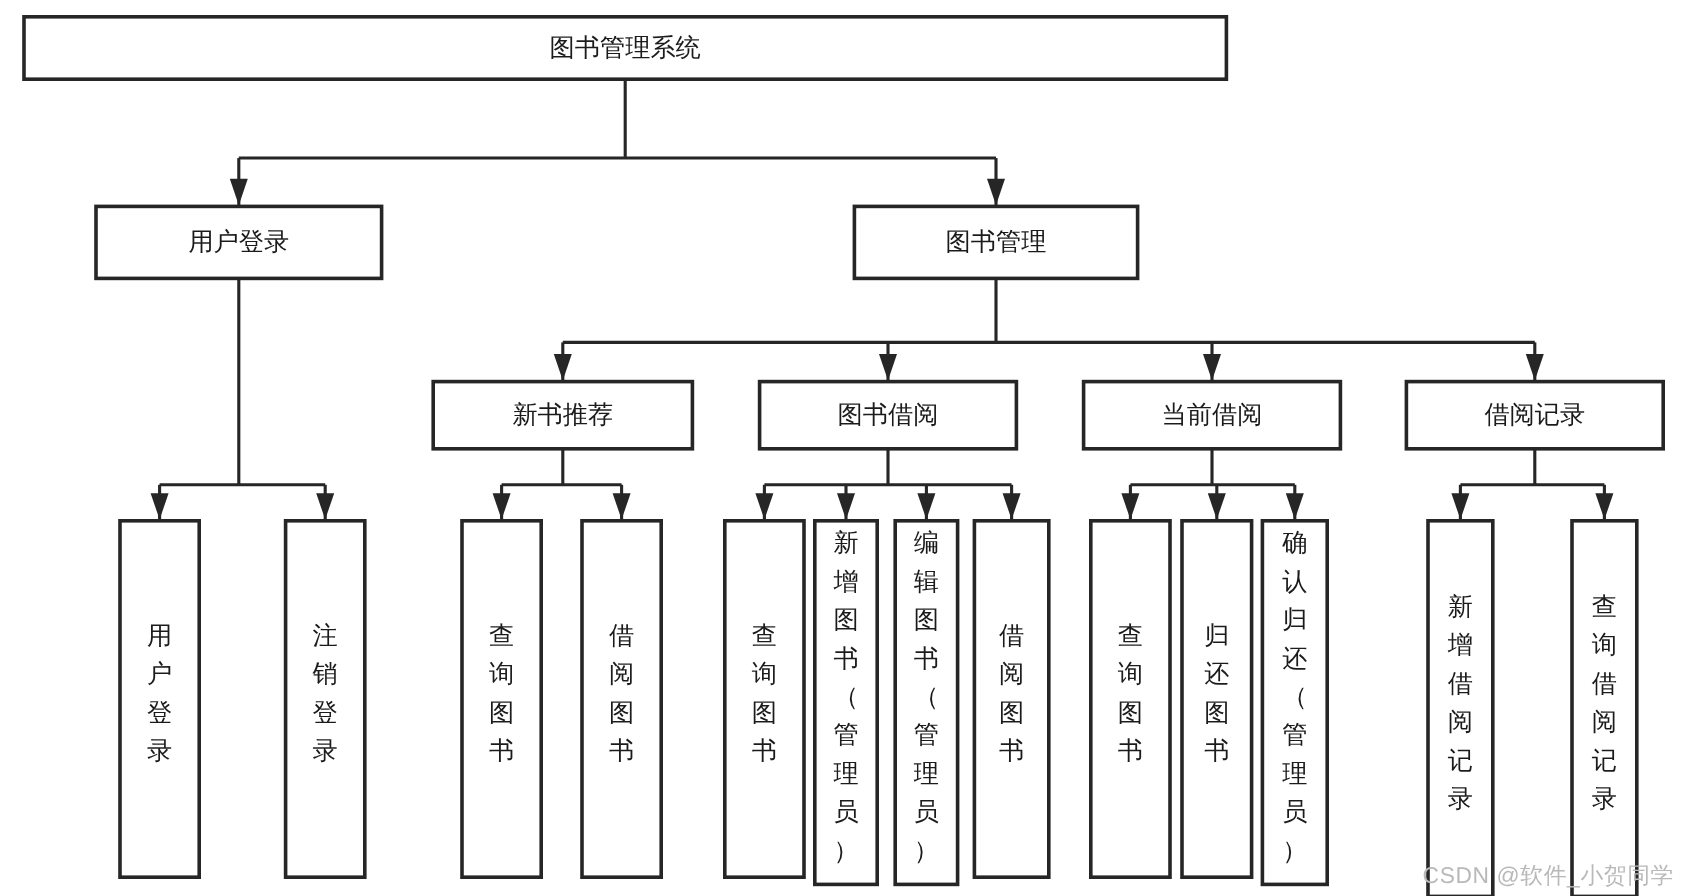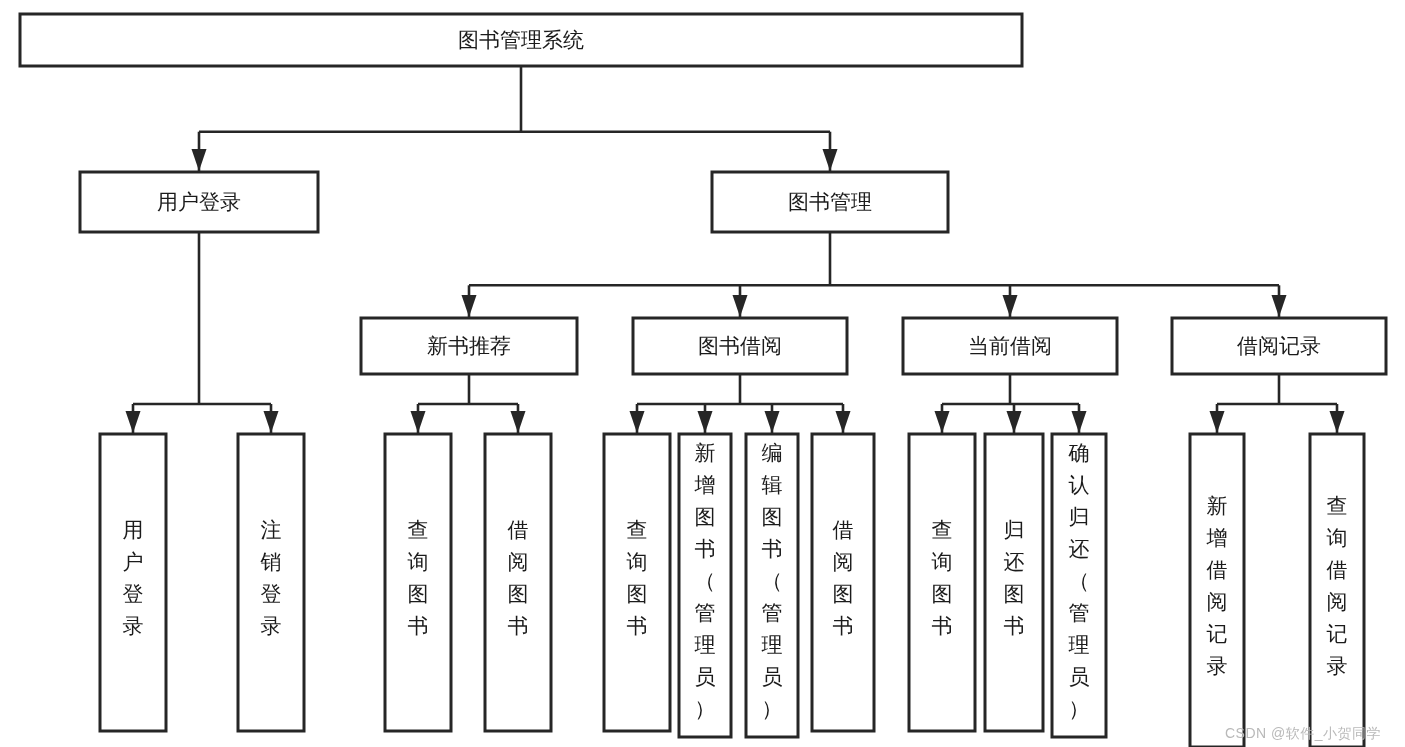--- a/index.html
+++ b/index.html
@@ -50,24 +50,24 @@
     stroke-width: 2.6;
     fill: none;
     stroke-linecap: butt;
   }
   .arrow-head {
     fill: #262626;
     stroke: none;
   }
   .watermark {
     position: absolute;
-    right: 24px;
+    right: 10px;
     bottom: 4px;
     font-family: "Liberation Sans", "DejaVu Sans", sans-serif;
-    font-size: 14px;
+    font-size: 19px;
     color: #b9b9b9;
     white-space: nowrap;
     letter-spacing: 0.5px;
   }
 </style>
 </head>
 <body>
 
 <div id="diagram-root">
   <svg class="diagram-canvas" id="diagram-svg" viewBox="0 0 1405 747" xmlns="http://www.w3.org/2000/svg">

